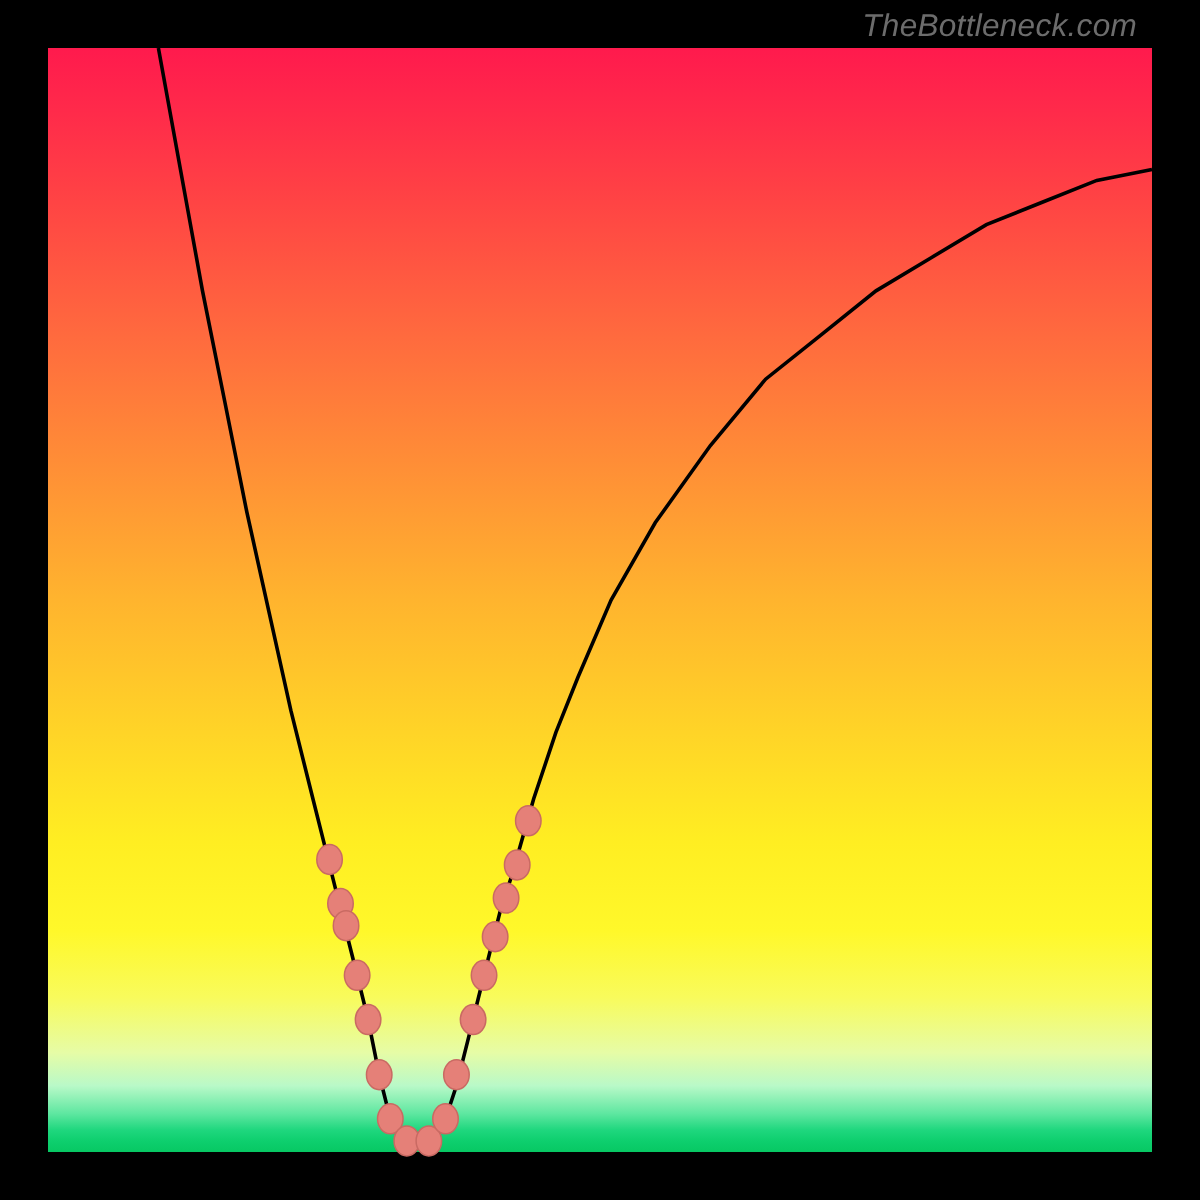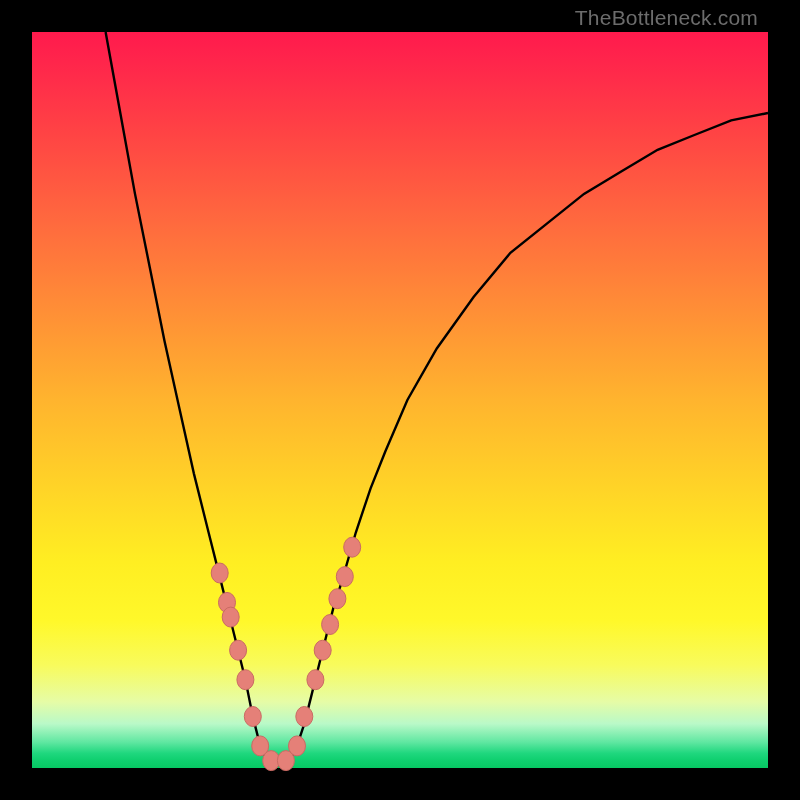--- a/index.html
+++ b/index.html
@@ -11,20 +11,21 @@
     background: #000;
     font-family: Arial, Helvetica, sans-serif;
   }
   .frame {
     position: absolute;
     left: 0;
     top: 0;
     width: 768px;
     height: 800px;
     background: #000;
+    font-style: italic;
   }
   .plot {
     position: absolute;
     left: 32px;
     top: 32px;
     width: 736px;
     height: 736px;
     
     background: linear-gradient(to bottom,
       #ff1a4d 0%,

